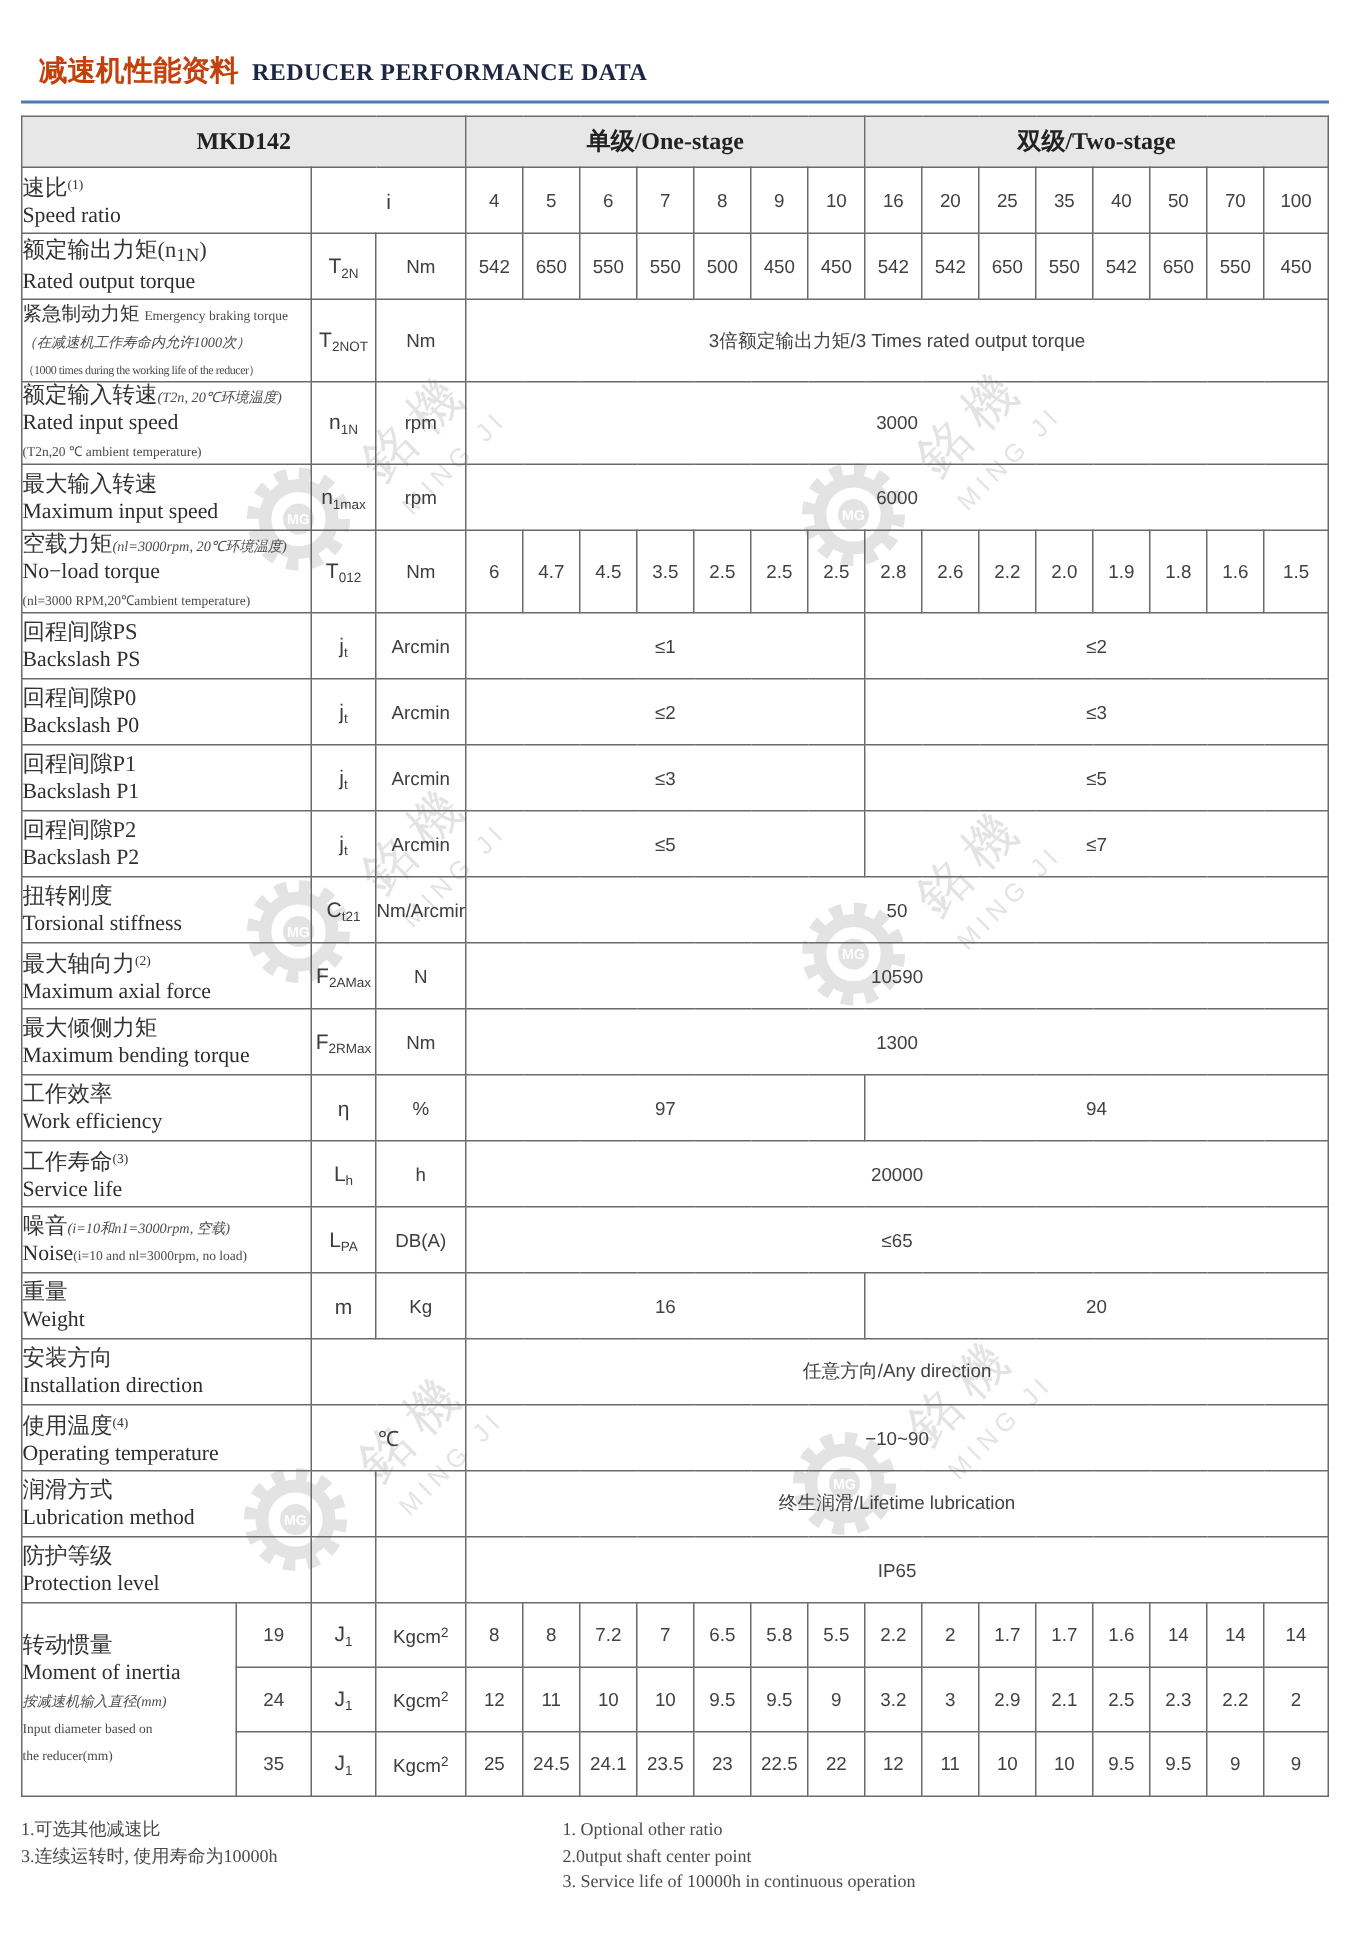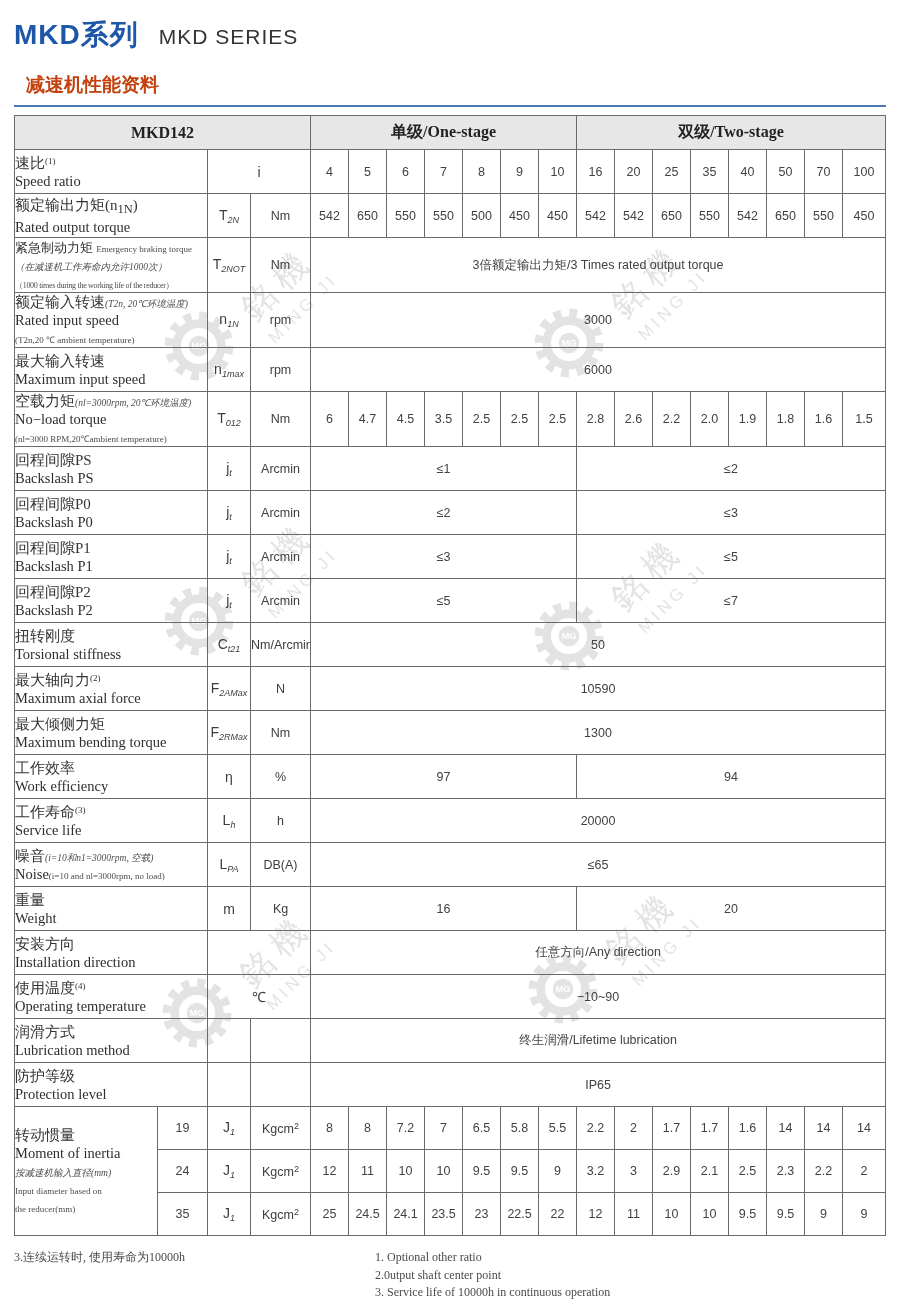--- a/index.html
+++ b/index.html
@@ -37,21 +37,21 @@
   thead th{background:#e7e7e7;font-family:"Liberation Serif",serif;font-size:16px;font-weight:bold;color:#222;}
   .c-label{text-align:left;padding-left:9px;background:transparent;}
   .lbl-line{white-space:nowrap;}
   .zh{font-family:"Liberation Serif",serif;font-size:15px;line-height:17px;color:#343434;}
   .zh-sm{font-family:"Liberation Serif",serif;font-size:13px;line-height:16px;color:#343434;}
   .en{font-family:"Liberation Serif",serif;font-size:14.5px;line-height:16px;color:#2e2e2e;}
   .szh{font-family:"Liberation Serif",serif;font-size:9.5px;line-height:11px;color:#4c4c4c;font-style:italic;}
   .sen{font-family:"Liberation Serif",serif;font-size:9px;line-height:11px;color:#4c4c4c;}
   .sen-xs{font-family:"Liberation Serif",serif;font-size:8px;line-height:10px;letter-spacing:-0.3px;color:#4c4c4c;text-align:right;}
   .c-sym{text-align:center;font-size:14px;color:#3d3d3d;}
-  .c-sym sub{font-size:9px;font-style:italic;}
+  .c-sym sub{font-size:9px;}
   .c-unit{text-align:center;font-size:12.5px;color:#3d3d3d;white-space:nowrap;}
   .c-unit sup{font-size:9px;}
   .c-val{text-align:center;font-size:12.5px;color:#424242;}
   sub{vertical-align:-3px;}
   sup{vertical-align:4px;font-size:.6em;}
 
   
   .notes{display:flex;margin-top:13px;position:relative;z-index:1;}
   .notes-col{font-family:"Liberation Serif",serif;font-size:12px;line-height:17.5px;color:#4a4a4a;}
   .notes-col.left{width:361px;}
@@ -129,26 +129,23 @@
       <text x="50" y="54" text-anchor="middle" font-size="11" font-weight="bold" fill="#ffffff">MG</text>
     </svg>
     <div class="wm-text">
       <div class="wm-zh">銘機</div>
       <div class="wm-en">MING JI</div>
     </div>
   </div>
 
   <div class="content">
 
-    <div class="title-row">
-      <span class="title-zh">MKD系列</span>
-      <span class="title-en">MKD SERIES</span>
-    </div>
     <div class="subtitle-row">
       <span class="subtitle-zh">减速机性能资料</span>
+      <span class="subtitle-en">REDUCER PERFORMANCE DATA</span>
     </div>
     <div class="rule"></div>
 
     <table class="spec">
       <colgroup>
         <col style="width:143px">
           <col style="width:50px">
           <col style="width:43px">
           <col style="width:60px">
         <col style="width:38px">
@@ -477,20 +474,21 @@
             <td class="c-val">9.5</td>
             <td class="c-val">9.5</td>
             <td class="c-val">9</td>
             <td class="c-val">9</td>
           </tr>
         </tbody>
     </table>
 
     <div class="notes">
       <div class="notes-col left">
+        <div>1.可选其他减速比</div>
         <div>3.连续运转时, 使用寿命为10000h</div>
 
       </div>
       <div class="notes-col">
         <div>1. Optional other ratio</div>
         <div>2.0utput shaft center point</div>
         <div>3. Service life of 10000h in continuous operation</div>
 
       </div>
     </div>

